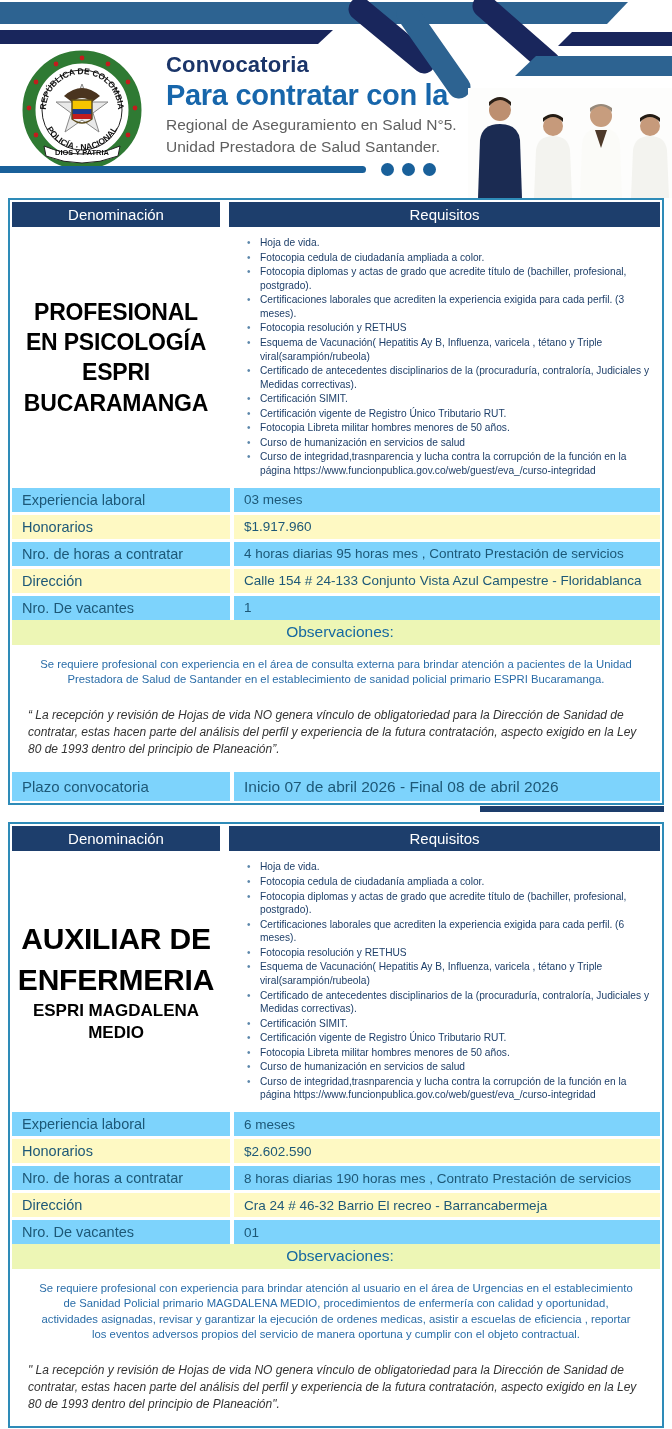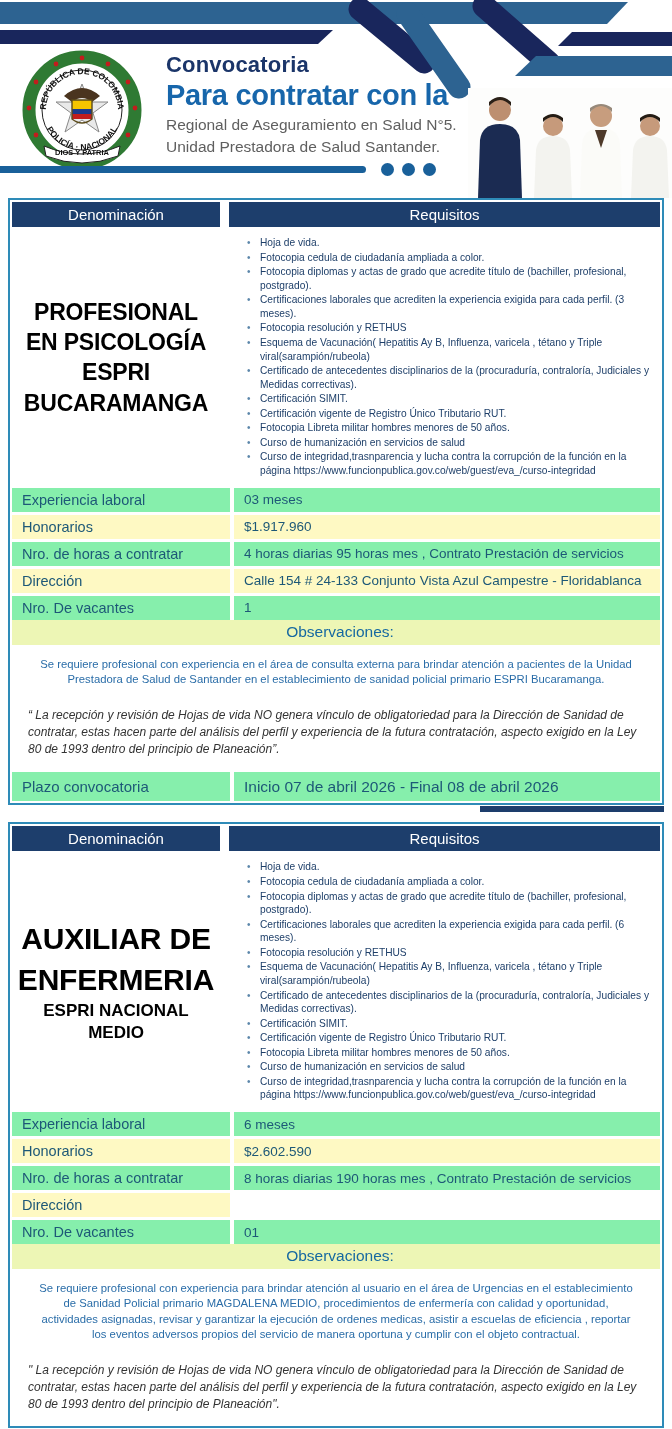--- a/index.html
+++ b/index.html
@@ -34,21 +34,21 @@
   .card-2 .title-main div{font-size:30px;line-height:1.35;}
   .title-sub div{font-size:17px;font-weight:bold;line-height:1.3;}
   .req-list{flex:1;margin:0;padding:6px 4px 6px 24px;list-style:none;}
   .req-list li{position:relative;padding-left:13px;font-size:10.2px;line-height:1.33;
                color:#1e3f69;margin-bottom:1px;}
   .req-list li::before{content:"\2022";position:absolute;left:0;top:0;color:#5d87ab;font-size:10px;}
   .info-row{display:flex;gap:4px;margin-top:3px;}
   .info-label{width:208px;flex:none;font-size:14.5px;color:#1d5877;padding:4px 0 4px 10px;
               display:flex;align-items:center;}
   .info-value{flex:1;font-size:13.5px;color:#1d5877;padding:4px 0 4px 10px;display:flex;align-items:center;}
-  .row-blue .info-label,.row-blue .info-value{background:#86efac;}
+  .row-blue .info-label,.row-blue .info-value{background:#7dd3fc;}
   .row-green .info-label,.row-green .info-value{background:#fef9c3;}
   .obs-band{margin-top:0;background:#edf6b5;color:#1669a1;font-size:15.5px;text-align:center;
             padding:3px 0 4px 8px;}
   .obs-body{background:#fff;padding:8px 14px 6px 14px;}
   .obs-desc{margin:4px 10px 0 10px;font-size:11.3px;line-height:1.35;color:#2a6da8;text-align:center;}
   .obs-quote{margin:20px 2px 6px 2px;font-size:12px;line-height:1.4;color:#333;font-style:italic;
              font-weight:bold;font-weight:normal;}
   .plazo .info-label{font-size:15px;padding-top:6px;padding-bottom:6px;}
   .plazo .info-value{font-size:15.5px;}
   .card-gap{position:relative;height:17px;}
@@ -213,21 +213,21 @@
       <div class="th th-left">Denominación</div>
       <div class="th th-right">Requisitos</div>
     </div>
     <div class="main-row">
       <div class="title-cell">
         <div class="title-main">
             <div>AUXILIAR DE</div>
             <div>ENFERMERIA</div>
           </div>
         <div class="title-sub">
-            <div>ESPRI NACIONAL</div>
+            <div>ESPRI MAGDALENA</div>
             <div>MEDIO</div>
           </div>
       </div>
       <ul class="req-list">
           <li>Hoja de vida.</li>
           <li>Fotocopia cedula de ciudadanía ampliada a color.</li>
           <li>Fotocopia diplomas y actas de grado que acredite título de (bachiller, profesional, postgrado).</li>
           <li>Certificaciones laborales que acrediten la experiencia exigida para cada perfil. (6 meses).</li>
           <li>Fotocopia resolución y RETHUS</li>
           <li>Esquema de Vacunación( Hepatitis Ay B, Influenza, varicela , tétano y  Triple viral(sarampión/rubeola)</li>
@@ -246,20 +246,21 @@
     <div class="info-row row-green">
       <div class="info-label">Honorarios</div>
       <div class="info-value">$2.602.590</div>
     </div>
     <div class="info-row row-blue">
       <div class="info-label">Nro. de horas a contratar</div>
       <div class="info-value">8 horas diarias 190 horas mes , Contrato Prestación de servicios</div>
     </div>
     <div class="info-row row-green">
       <div class="info-label">Dirección</div>
+      <div class="info-value">Cra 24 # 46-32 Barrio El recreo - Barrancabermeja</div>
     </div>
     <div class="info-row row-blue">
       <div class="info-label">Nro. De vacantes</div>
       <div class="info-value">01</div>
     </div>
     <div class="obs-band">Observaciones:</div>
     <div class="obs-body">
       <p class="obs-desc">Se requiere  profesional con  experiencia para brindar atención al usuario en el área de Urgencias en el establecimiento de Sanidad Policial primario MAGDALENA MEDIO, procedimientos de enfermería con calidad y  oportunidad, actividades asignadas, revisar y garantizar la ejecución de ordenes medicas, asistir a escuelas de eficiencia , reportar los eventos adversos propios del servicio de manera oportuna y cumplir con el objeto contractual.</p>
       <p class="obs-quote">" La recepción y revisión de Hojas de vida NO genera  vínculo de obligatoriedad para la  Dirección de Sanidad de contratar, estas hacen parte del análisis del perfil y experiencia de la  futura contratación, aspecto exigido en la Ley 80 de 1993 dentro del principio de Planeación".</p>
     </div>

